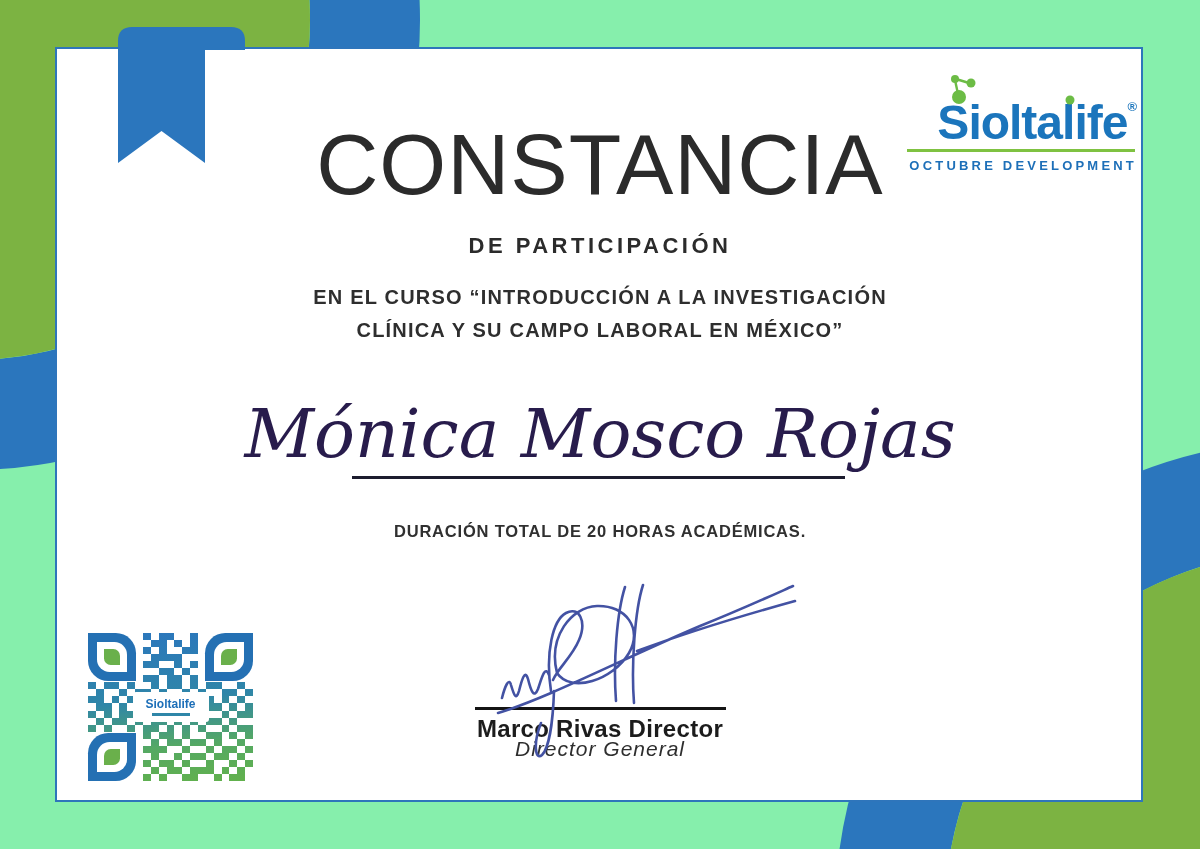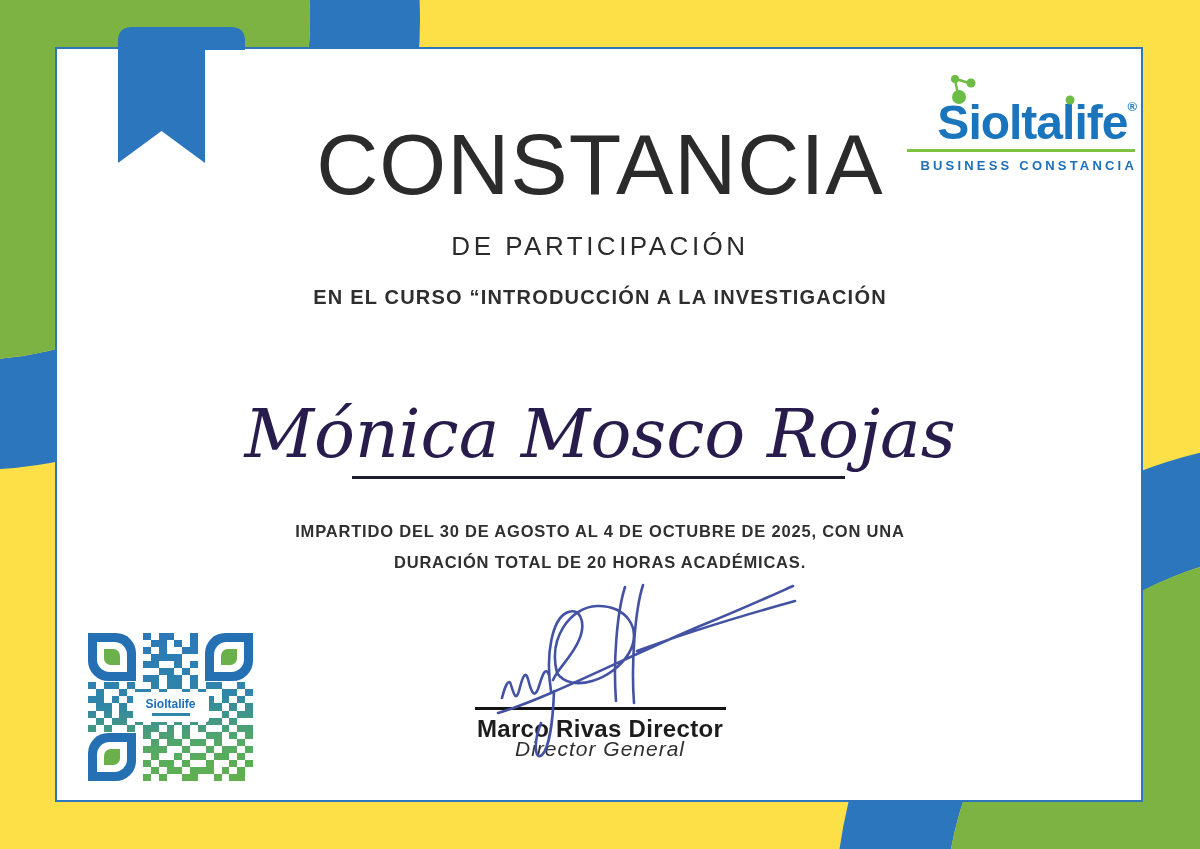--- a/index.html
+++ b/index.html
@@ -1,24 +1,24 @@
 <!DOCTYPE html>
 <html><head>
 <meta charset="utf-8">
 <style>
   html,body{margin:0;padding:0;background:#fff;}
-  .page{position:relative;width:1200px;height:849px;background:#fde047;overflow:hidden;
+  .page{position:relative;width:1200px;height:849px;background:#86efac;overflow:hidden;
         font-family:"Liberation Sans",sans-serif;}
   .bg-svg,.fg-svg{position:absolute;left:0;top:0;pointer-events:none;}
   .panel{position:absolute;left:55px;top:47px;width:1088px;height:755px;
          background:#fff;border:2px solid #2e75bb;box-sizing:border-box;}
   .ctext{position:absolute;left:0;width:1200px;text-align:center;}
 
   .title{top:118px;font-size:86px;line-height:92px;font-weight:500;color:#2b2b2b;letter-spacing:1px;}
-  .subtitle{top:230px;font-size:26px;line-height:32px;font-weight:400;color:#2b2b2b;letter-spacing:3.5px;}
+  .subtitle{top:230px;font-size:22px;line-height:32px;font-weight:700;color:#2b2b2b;letter-spacing:3.5px;}
   .course{top:281px;font-size:20px;line-height:33px;font-weight:700;color:#2e2e2e;letter-spacing:1.2px;}
   .recipient{top:392px;font-size:68px;line-height:84px;color:#281c4c;
              font-family:"DejaVu Serif",cursive,serif;font-style:italic;font-weight:500;}
   .name-underline{position:absolute;left:352px;top:476px;width:493px;height:3px;background:#1c1c2e;}
   .details{top:516px;font-size:16.5px;line-height:31px;font-weight:700;color:#303030;letter-spacing:0.8px;}
   .sig-line{position:absolute;left:475px;top:707px;width:251px;height:3px;background:#141414;}
   .signer-name{top:714px;font-size:24px;line-height:30px;font-weight:700;color:#1c1c1c;letter-spacing:0.3px;}
   .signer-title{top:736px;font-size:21px;line-height:26px;font-style:italic;color:#2e2e2e;letter-spacing:1px;}
 
   
@@ -64,27 +64,27 @@
     <circle cx="1310" cy="915" r="365" fill="#7cb342"></circle>
   </svg>
 
   <div class="panel"></div>
 
   <div class="ctext title">CONSTANCIA</div>
   <div class="ctext subtitle">DE PARTICIPACIÓN</div>
 
   <div class="ctext course">
     <div>EN EL CURSO “INTRODUCCIÓN A LA INVESTIGACIÓN</div>
+    <div>CLÍNICA Y SU CAMPO LABORAL EN MÉXICO”</div>
   </div>
 
   <div class="ctext recipient">Mónica Mosco Rojas</div>
   <div class="name-underline"></div>
 
   <div class="ctext details">
-    <div>IMPARTIDO DEL 30 DE AGOSTO AL 4 DE OCTUBRE DE 2025, CON UNA</div>
     <div>DURACIÓN TOTAL DE 20 HORAS ACADÉMICAS.</div>
   </div>
 
   <div class="sig-line"></div>
   <div class="ctext signer-name">Marco Rivas Director</div>
   <div class="ctext signer-title">Director General</div>
 
   <svg class="fg-svg" width="1200" height="849" viewBox="0 0 1200 849">
     <path d="M118,50 V41 Q118,27 132,27 H231 Q245,27 245,41 V50 Z" fill="#2b76bd"></path>
     <path d="M118,46 H205 V163 L161.5,131 L118,163 Z" fill="#2b76bd"></path>
@@ -94,21 +94,21 @@
              M551,691 C545,652 553,620 566,613 C579,606 587,621 579,640 C572,657 558,668 553,680
              M557,673 C548,637 571,607 597,606 C626,605 643,629 629,653 C613,680 571,694 557,673
              M616,701 C613,662 617,612 625,587
              M634,703 C631,664 635,610 643,585
              M554,691 C553,721 549,748 542,755 C535,761 533,743 541,723"></path>
   </svg>
 
   <div class="logo">
     <div class="brand"><span>Sioltalife</span><sup>®</sup></div>
     <div class="logo-rule"></div>
-    <div class="tagline">BUSINESS CONSTANCIA</div>
+    <div class="tagline">OCTUBRE DEVELOPMENT</div>
     <svg class="molecule" viewBox="0 0 232 64">
       <line x1="50" y1="14" x2="53" y2="28" stroke="#6cbc45" stroke-width="2.4"></line>
       <line x1="51" y1="13" x2="64" y2="17" stroke="#6cbc45" stroke-width="2.4"></line>
       <circle cx="50" cy="13" r="4" fill="#6cbc45"></circle>
       <circle cx="54" cy="31" r="7" fill="#6cbc45"></circle>
       <circle cx="66" cy="17" r="4.5" fill="#6cbc45"></circle>
       <circle cx="165" cy="34" r="4.5" fill="#6cbc45"></circle>
     </svg>
   </div>
 

